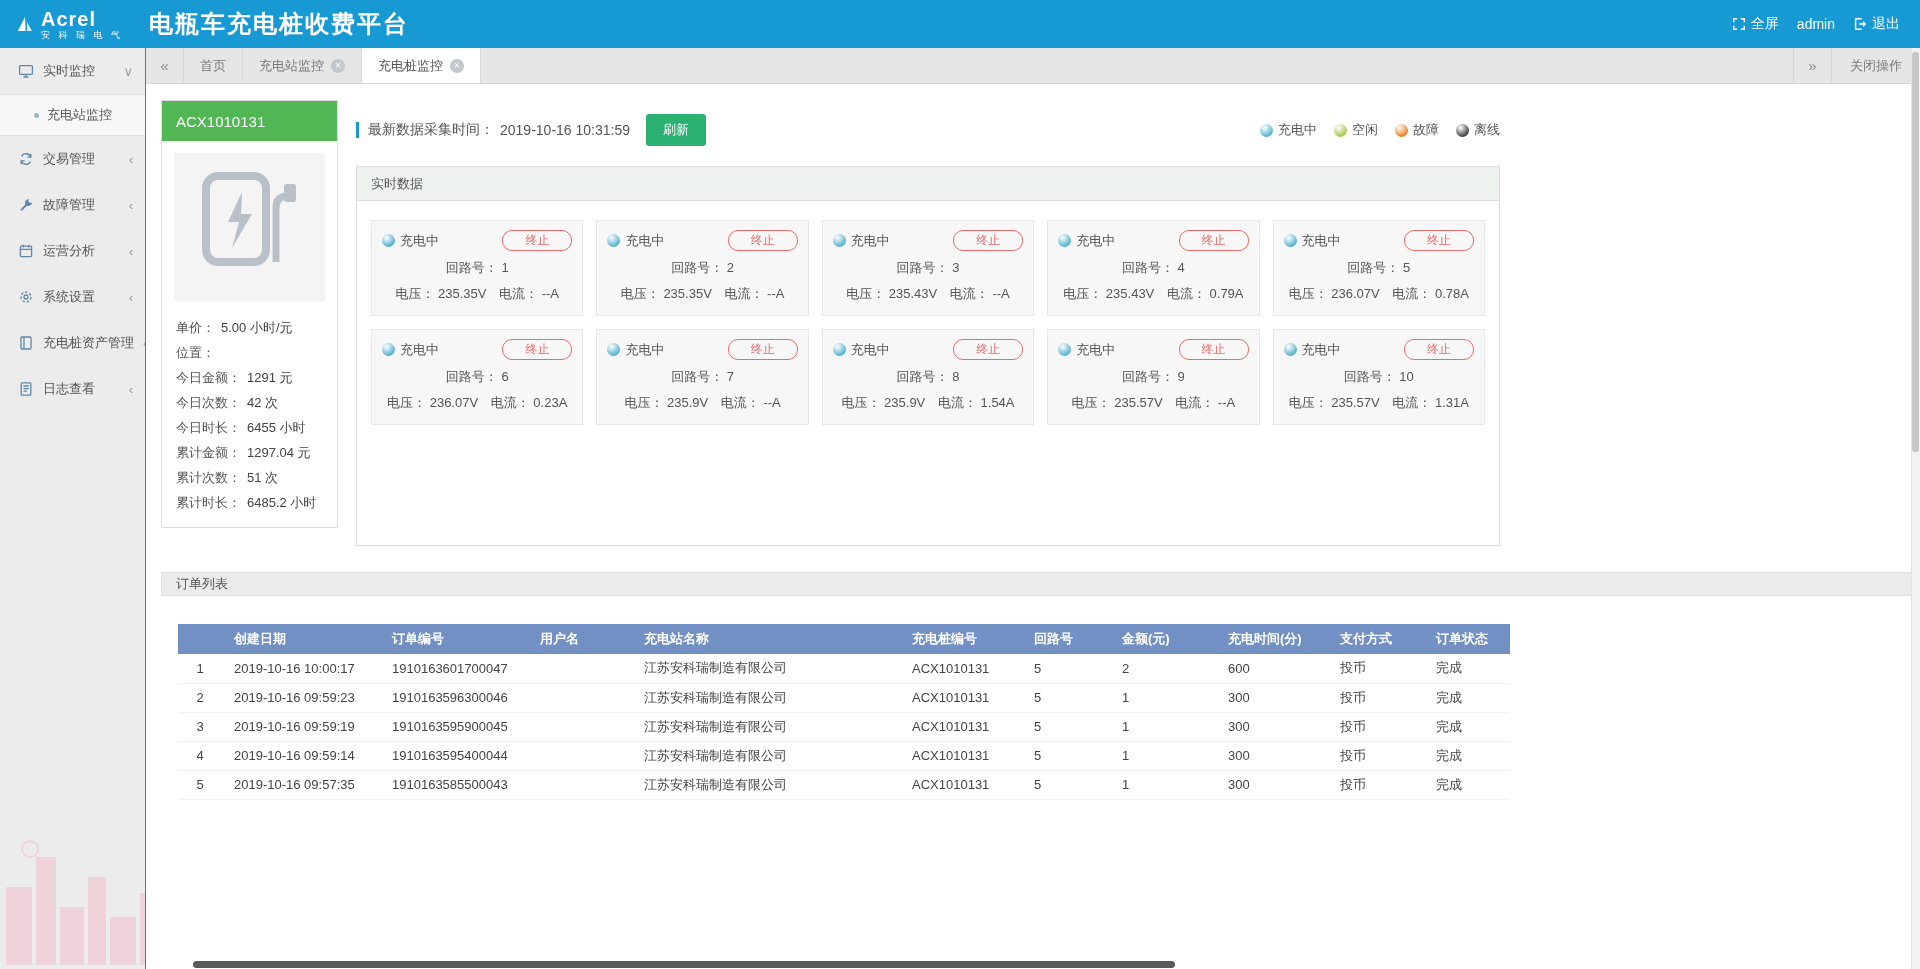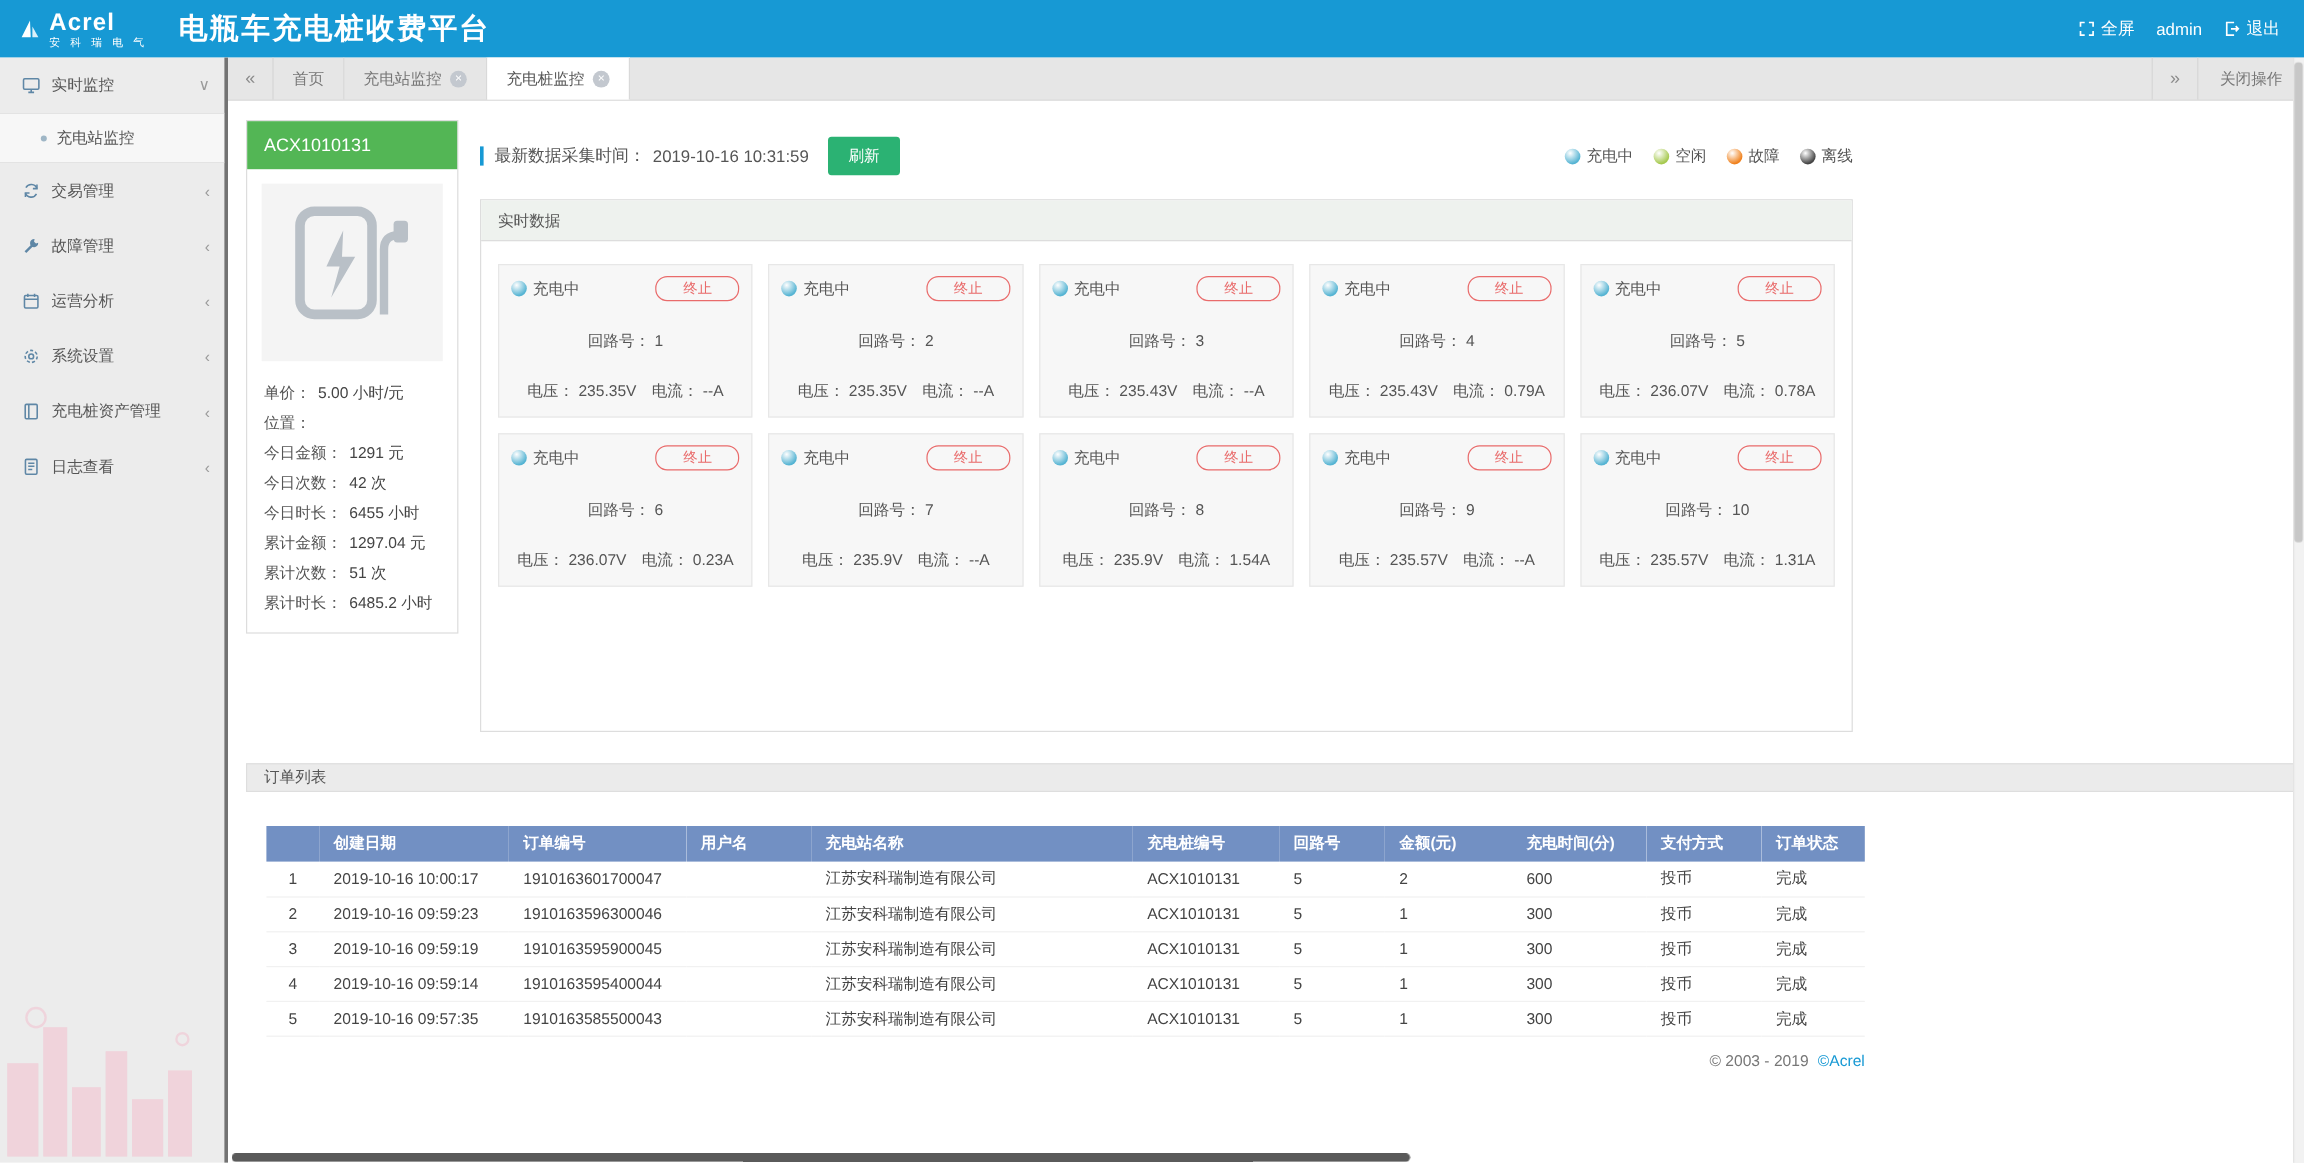--- a/index.html
+++ b/index.html
@@ -16,21 +16,21 @@
   .logo-sub{font-size:9px;letter-spacing:3px;margin-top:2px}
   .app-title{font-size:24px;font-weight:bold;margin-left:26px;letter-spacing:2px}
   .topbar-right{margin-left:auto;display:flex;align-items:center;gap:18px;padding-right:20px;font-size:14px}
   .topbar-item{display:flex;align-items:center;gap:5px;cursor:pointer}
   .topbar-item svg{display:block}
 
   
   .body-row{flex:1;display:flex;min-height:0}
 
   
-  .sidebar{width:190px;background:#ececec;border-right:3px solid #737373;position:relative;flex:0 0 auto;overflow:hidden}
+  .sidebar{width:146px;background:#ececec;border-right:1px solid #737373;position:relative;flex:0 0 auto;overflow:hidden}
   .side-item{height:46px;display:flex;align-items:center;padding:0 12px 0 18px;font-size:13px;color:#555;cursor:pointer;gap:9px}
   .side-icon{width:16px;height:16px;display:flex}
   .side-icon svg{stroke:#5f87a6;stroke-width:1.3;fill:none;width:16px;height:16px}
   .side-label{flex:1;white-space:nowrap}
   .side-caret{color:#9a9a9a;font-size:13px}
   .side-sub{height:42px;display:flex;align-items:center;padding-left:34px;background:#f7f7f7;border-top:1px solid #e3e3e3;border-bottom:1px solid #e3e3e3;font-size:13px;color:#555;cursor:pointer;gap:8px}
   .sub-dot{width:5px;height:5px;border-radius:50%;background:#9fb6c6}
   .city-art{position:absolute;left:0;bottom:0;width:178px;pointer-events:none}
 
   
@@ -68,21 +68,21 @@
   .legend-dot{width:13px;height:13px;border-radius:50%}
 
   .realtime-panel{border:1px solid #ddd;background:#fff}
   .panel-head{height:34px;background:#eef2ee;border-bottom:1px solid #ddd;display:flex;align-items:center;padding-left:14px;font-size:13px;color:#555}
   .channel-grid{display:grid;grid-template-columns:repeat(5,1fr);gap:13px;padding:19px 14px 120px}
   .channel-card{background:#f7f7f7;border:1px solid #e7e7e7;padding:9px 10px 12px}
   .ch-top{display:flex;justify-content:space-between;align-items:center}
   .ch-status{display:flex;align-items:center;gap:5px;font-size:13px;color:#555}
   .ch-dot{width:13px;height:13px;border-radius:50%}
   .stop-btn{border:1px solid #e96b6b;color:#e96b6b;background:transparent;border-radius:10px;font-size:12px;padding:1px 22px;cursor:pointer}
-  .ch-circuit,.ch-meas{text-align:center;font-size:13px;color:#555;margin-top:24px}
+  .ch-circuit,.ch-meas{text-align:center;font-size:13px;color:#555;margin-top:8px}
   .ch-curr{margin-left:9px}
 
   
   .orders{margin-top:26px}
   .orders-head{height:24px;background:#ebebeb;border:1px solid #dedede;display:flex;align-items:center;padding-left:14px;font-size:13px;color:#555}
   .orders-table{margin:28px 0 0 17px;width:1332px;border-collapse:collapse;table-layout:fixed}
   .orders-table th{background:#7290c3;color:#fff;font-size:13px;font-weight:bold;height:30px;text-align:left;padding-left:12px;white-space:nowrap;overflow:hidden}
   .orders-table td{height:29px;font-size:13px;color:#444;padding-left:12px;background:#fff;border-bottom:1px solid #f1f1f1;white-space:nowrap;overflow:hidden}
   .orders-table td.col-idx{text-align:center;padding-left:0}
 
@@ -568,24 +568,20 @@
                   <td>江苏安科瑞制造有限公司</td>
                   <td>ACX1010131</td>
                   <td>5</td>
                   <td>1</td>
                   <td>300</td>
                   <td>投币</td>
                   <td>完成</td>
                 </tr>
               </tbody>
           </table>
-          <div class="page-footer">
-            <span>© 2003 - 2019</span>
-            <span class="brand">©Acrel</span>
-          </div>
         </div>
 
       </div>
     </div>
   </div>
 </div>
 
 <div class="vscroll-track"></div>
 <div class="vscroll-thumb"></div>
 <div class="hscroll-thumb"></div>

